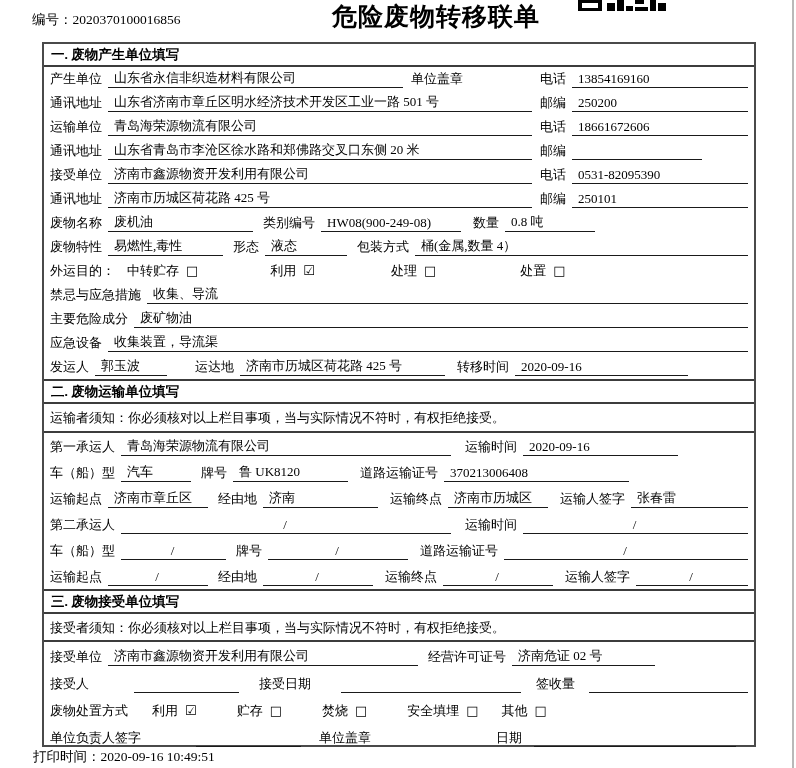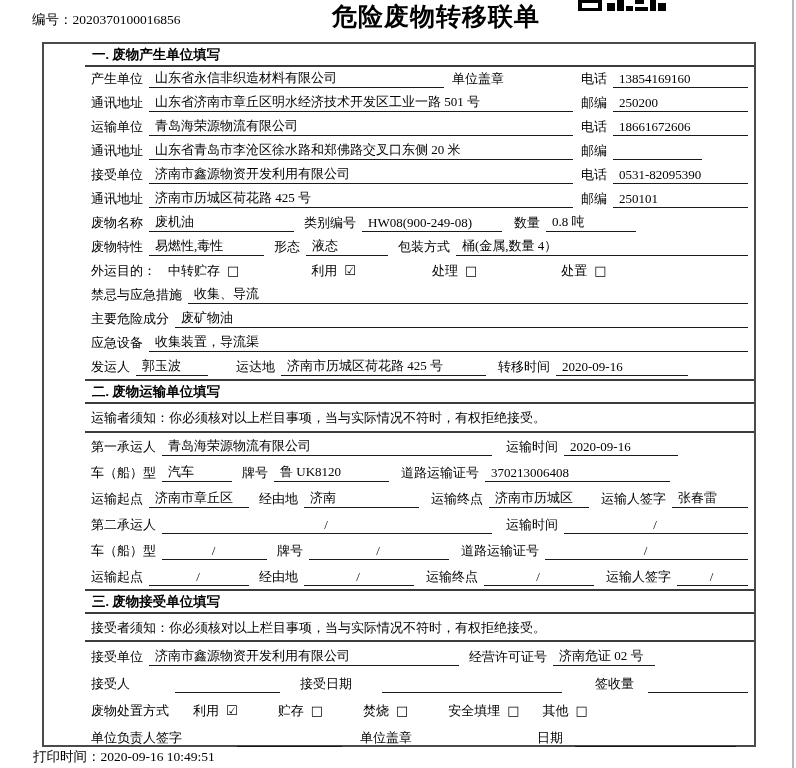--- a/index.html
+++ b/index.html
@@ -7,21 +7,21 @@
         font-family:"Liberation Serif","DejaVu Serif",serif;font-size:13px;color:#000;
         overflow:hidden;}
   .page-edge{position:absolute;right:2px;top:0;bottom:0;width:2px;background:#b9b9b9;}
 
   .serial{position:absolute;left:32px;top:11px;font-size:13.5px;white-space:nowrap;}
   .doc-title{position:absolute;left:332px;top:0px;font-size:25px;font-weight:bold;
              letter-spacing:1px;white-space:nowrap;}
   .qr{position:absolute;left:578px;top:0;}
 
   .form{position:absolute;left:42px;top:42px;width:714px;height:705px;
-        border:2px solid #4a4a4a;box-sizing:border-box;background:#fff;padding-left:41px;}
+        border:2px solid #4a4a4a;box-sizing:border-box;background:#fff;}
 
   .sec-h{box-sizing:border-box;height:23px;line-height:20px;padding:1px 6px 0 7px;
          font-weight:bold;font-size:13.5px;border-bottom:2px solid #3c3c3c;}
   .sec-h.bt{border-top:2px solid #3c3c3c;height:25px;}
 
   .row{box-sizing:border-box;display:flex;align-items:flex-end;height:24px;
        padding:0 4px 3px 6px;}
   .row.h26{height:26px;}
   .row.h27{height:27px;}
   .notice{box-sizing:border-box;height:29px;line-height:28px;padding:0 6px;
@@ -237,21 +237,21 @@
       <span class="uv" style="width:310px;">济南市鑫源物资开发利用有限公司</span>
       <span class="lab" style="margin-left:10px;">经营许可证号</span>
       <span class="uv fill" style="margin-right:95px;">济南危证 02 号</span>
     </div>
 
     <div class="row h27">
       <span class="lab">接受人</span>
       <span class="uv" style="width:105px;margin-left:45px;"></span>
       <span class="lab" style="margin-left:20px;">接受日期</span>
       <span class="uv" style="width:180px;margin-left:30px;"></span>
-      <span class="lab" style="margin-left:33px;">签收量</span>
+      <span class="lab" style="margin-left:15px;">签收量</span>
       <span class="uv fill" style="margin-left:14px;margin-right:2px;"></span>
     </div>
 
     <div class="row h27">
       <span class="lab">废物处置方式</span>
       <span class="opt" style="margin-left:24px;"><span>利用</span><span class="box">☑</span></span>
       <span class="opt" style="margin-left:40px;"><span>贮存</span><span class="box">□</span></span>
       <span class="opt" style="margin-left:40px;"><span>焚烧</span><span class="box">□</span></span>
       <span class="opt" style="margin-left:40px;"><span>安全填埋</span><span class="box">□</span></span>
       <span class="opt" style="margin-left:23px;"><span>其他</span><span class="box">□</span></span>

